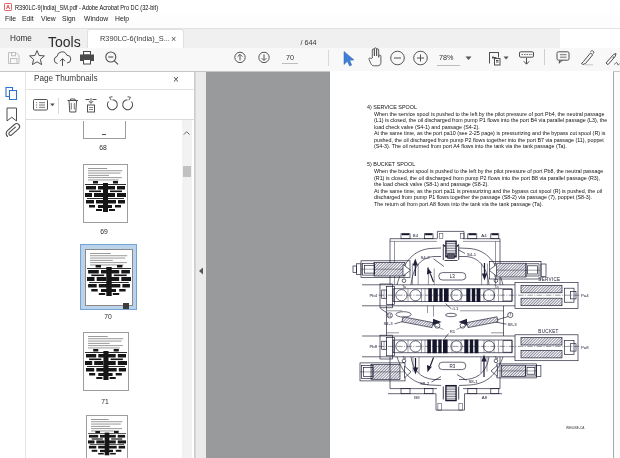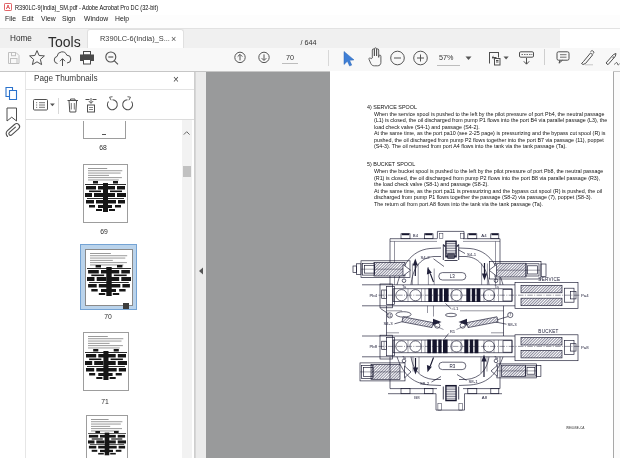--- a/index.html
+++ b/index.html
@@ -66,21 +66,21 @@
       <span>R390LC-6(India)_S...</span>
       <span class="x">×</span>
     </div>
   </div>
 
   <div class="abs" id="toolbar"></div>
   <div class="abs" style="left:281.5px;top:63.3px;width:16px;height:1px;background:#bdbdbd;"></div>
   <div class="abs" style="left:286px;top:53px;font-size:7.2px;color:#333;">70</div>
   <div class="abs" style="left:300.5px;top:38px;font-size:7.2px;color:#333;">/ 644</div>
   <div class="abs" style="left:328px;top:50px;width:1px;height:16px;background:#d8d8d8;"></div>
-  <div class="abs" style="left:439px;top:53px;font-size:7.2px;color:#333;">57%</div>
+  <div class="abs" style="left:439px;top:53px;font-size:7.2px;color:#333;">78%</div>
   <div class="abs" style="left:437px;top:64.5px;width:23px;height:1px;background:#bdbdbd;"></div>
   <div class="abs" style="left:544px;top:49px;width:1px;height:16px;background:#cfcfcf;"></div>
 
   <div class="abs" id="leftstrip"></div>
   <div class="abs" id="panel">
     <div id="panelhead">Page Thumbnails</div>
     <div id="panelx">×</div>
     <div class="hline" style="left:0;top:17px;width:168px;"></div>
     <div class="hline" style="left:0;top:47px;width:168px;background:#dcdcdc;"></div>
     <div class="abs" style="left:31.5px;top:26px;width:1px;height:16px;background:#d8d8d8;"></div>

